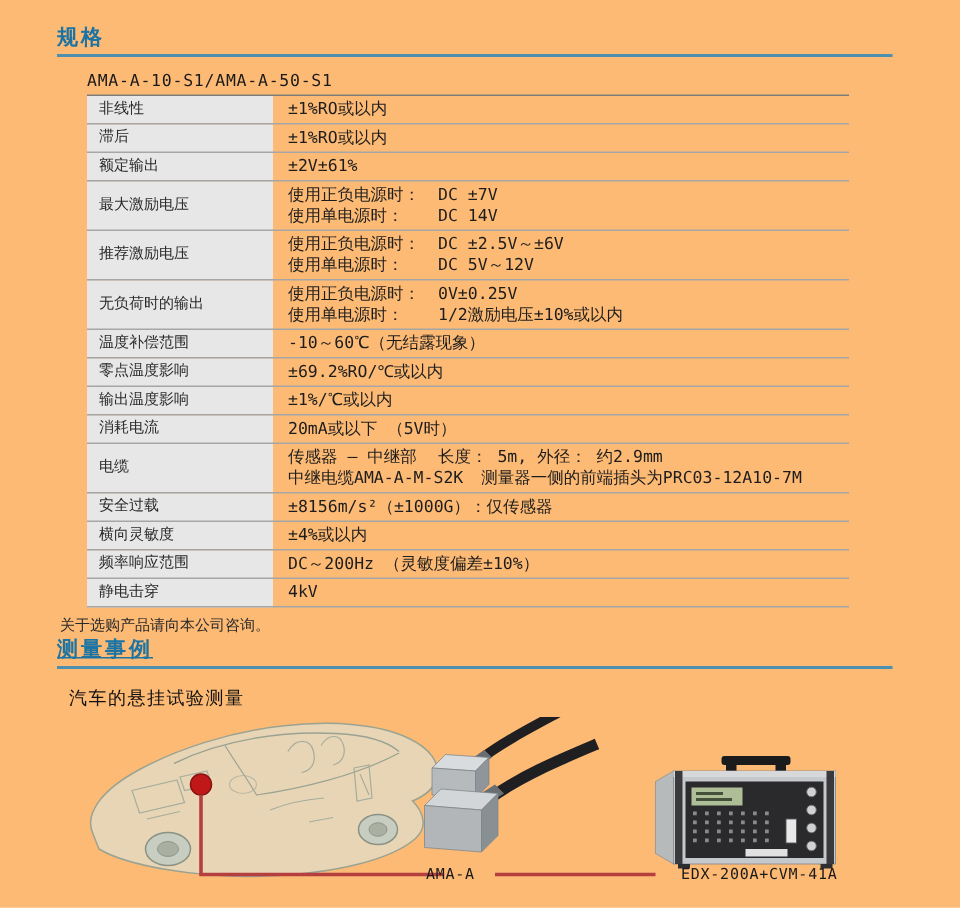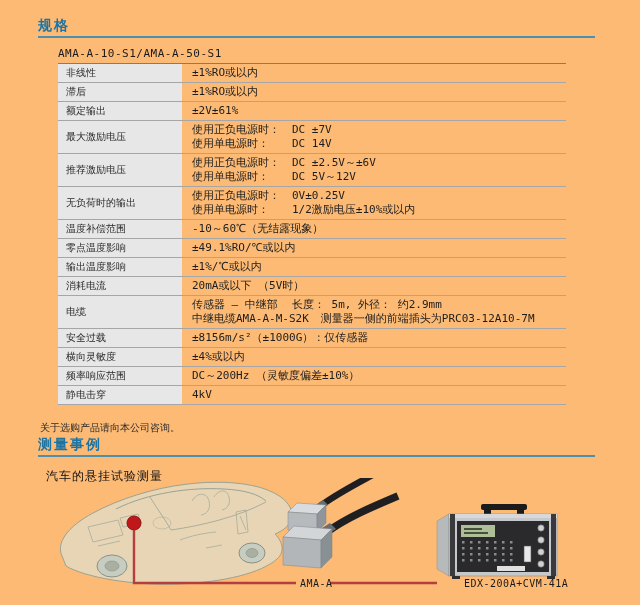--- a/index.html
+++ b/index.html
@@ -27,30 +27,30 @@
   }
   table.spec{border-collapse:collapse;width:508px;font-size:11px;table-layout:fixed;}
   table.spec tr{border-bottom:1px solid #a6a6a6;}
   table.spec th{
     background:#e7e7e7;font-weight:normal;text-align:left;width:112px;
     padding:2px 4px 2px 8px;vertical-align:middle;font-size:10px;line-height:14px;color:#2a2a2a;
   }
   table.spec td{padding:2px 4px 2px 10px;line-height:14px;color:#1d1d1d;}
   .vline{display:flex;}
   .vline .c1{min-width:88px;margin-right:12px;white-space:nowrap;}
-  .footnote{font-size:10px;color:#2a2a2a;margin:16px 0 0 2px;}
-  .sec2{margin-top:24px;}
+  .footnote{font-size:10px;color:#2a2a2a;margin:5px 0 0 2px;}
+  .sec2{margin-top:24px;text-decoration:underline;}
   .caption{font-size:12px;color:#111;margin:11px 0 12px 8px;letter-spacing:1px;}
   .illustration{position:absolute;left:0;top:478px;width:640px;height:127px;}
   .diagram-label{
     position:absolute;top:578px;font-size:10px;color:#1a1a1a;
     letter-spacing:0.5px;white-space:nowrap;
   }
-  #lbl-sensor{left:300px;}
-  #lbl-instrument{left:464px;}
+  #lbl-sensor{left:284px;}
+  #lbl-instrument{left:454px;}
 </style>
 </head>
 <body>
 
 <div class="page">
   <div class="content">
 
     <h2 class="sec">规格</h2>
     <div class="rule"></div>
 
@@ -108,21 +108,21 @@
                   <span>1/2激励电压±10%或以内</span>
                 </div>
               </td>
             </tr>
             <tr>
               <th>温度补偿范围</th>
               <td>-10～60℃（无结露现象）</td>
             </tr>
             <tr>
               <th>零点温度影响</th>
-              <td>±49.1%RO/℃或以内</td>
+              <td>±69.2%RO/℃或以内</td>
             </tr>
             <tr>
               <th>输出温度影响</th>
               <td>±1%/℃或以内</td>
             </tr>
             <tr>
               <th>消耗电流</th>
               <td>20mA或以下 （5V时）</td>
             </tr>
             <tr>

